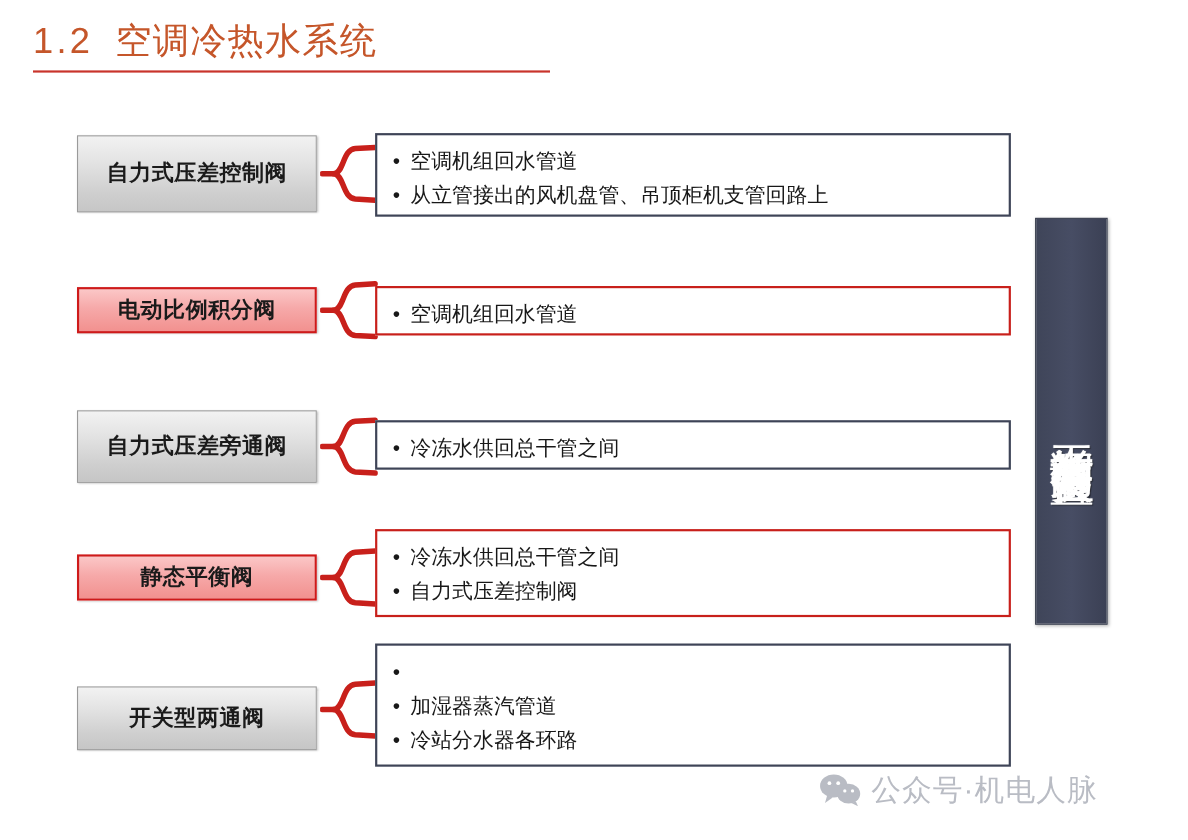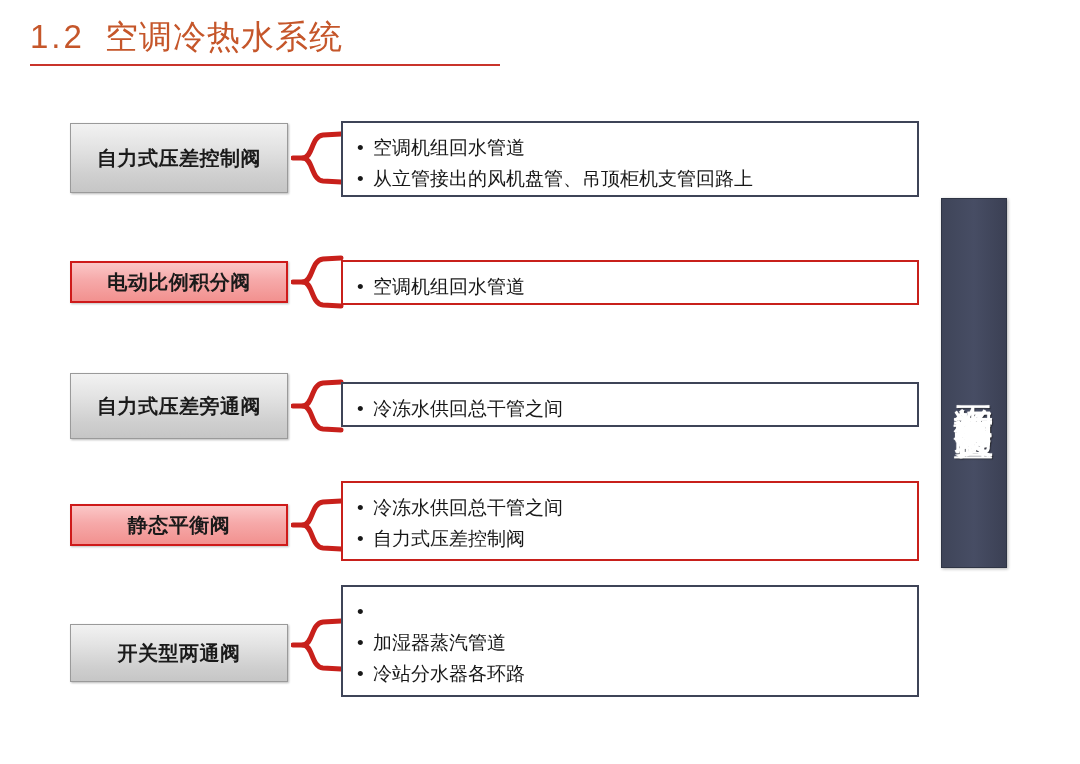--- a/index.html
+++ b/index.html
@@ -286,14 +286,29 @@
         <span class="bullet-dot">•</span>
         <span>冷站分水器各环路</span>
       </div>
     </div>
   </div>
 
   <div id="vertical-banner">
     <div id="vertical-banner-text">平衡调节阀安装位置</div>
   </div>
 
+  <div id="watermark">
+    <span>
+      <svg id="wechat-icon" width="38" height="30" viewBox="0 0 38 30">
+        <ellipse cx="13" cy="11.5" rx="12.5" ry="10.5" fill="#b9bcc4"></ellipse>
+        <path d="M7,20 L5,27 L12,22 Z" fill="#b9bcc4"></path>
+        <ellipse cx="26.5" cy="18.5" rx="10.5" ry="9" fill="#b9bcc4"></ellipse>
+        <path d="M33,25.5 L35,30 L29,27 Z" fill="#b9bcc4"></path>
+        <circle cx="9" cy="9" r="1.7" fill="#ffffff"></circle>
+        <circle cx="17" cy="9" r="1.7" fill="#ffffff"></circle>
+        <circle cx="23" cy="16" r="1.5" fill="#ffffff"></circle>
+        <circle cx="30" cy="16" r="1.5" fill="#ffffff"></circle>
+      </svg>
+    </span>
+    <span id="watermark-text">公众号·机电人脉</span>
+  </div>
 
 </div>
 
 </body></html>

